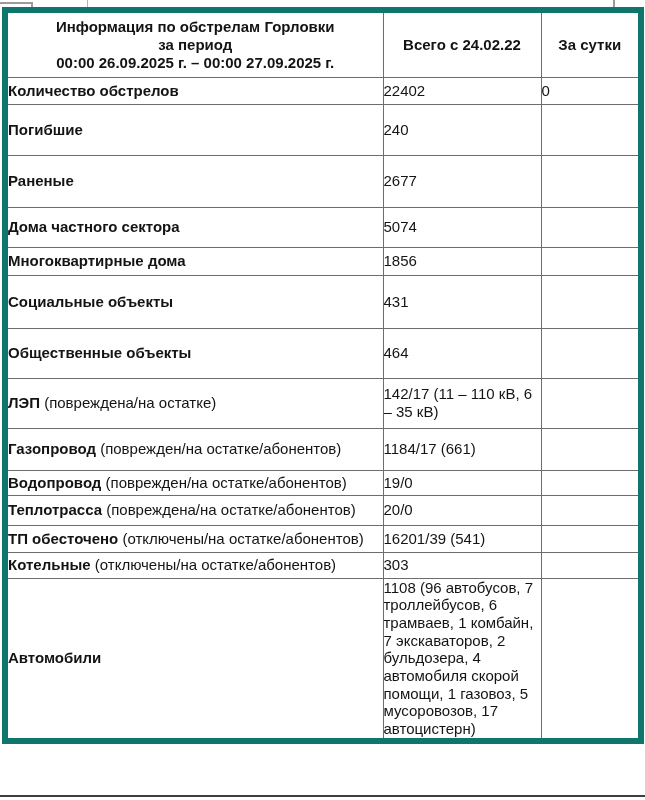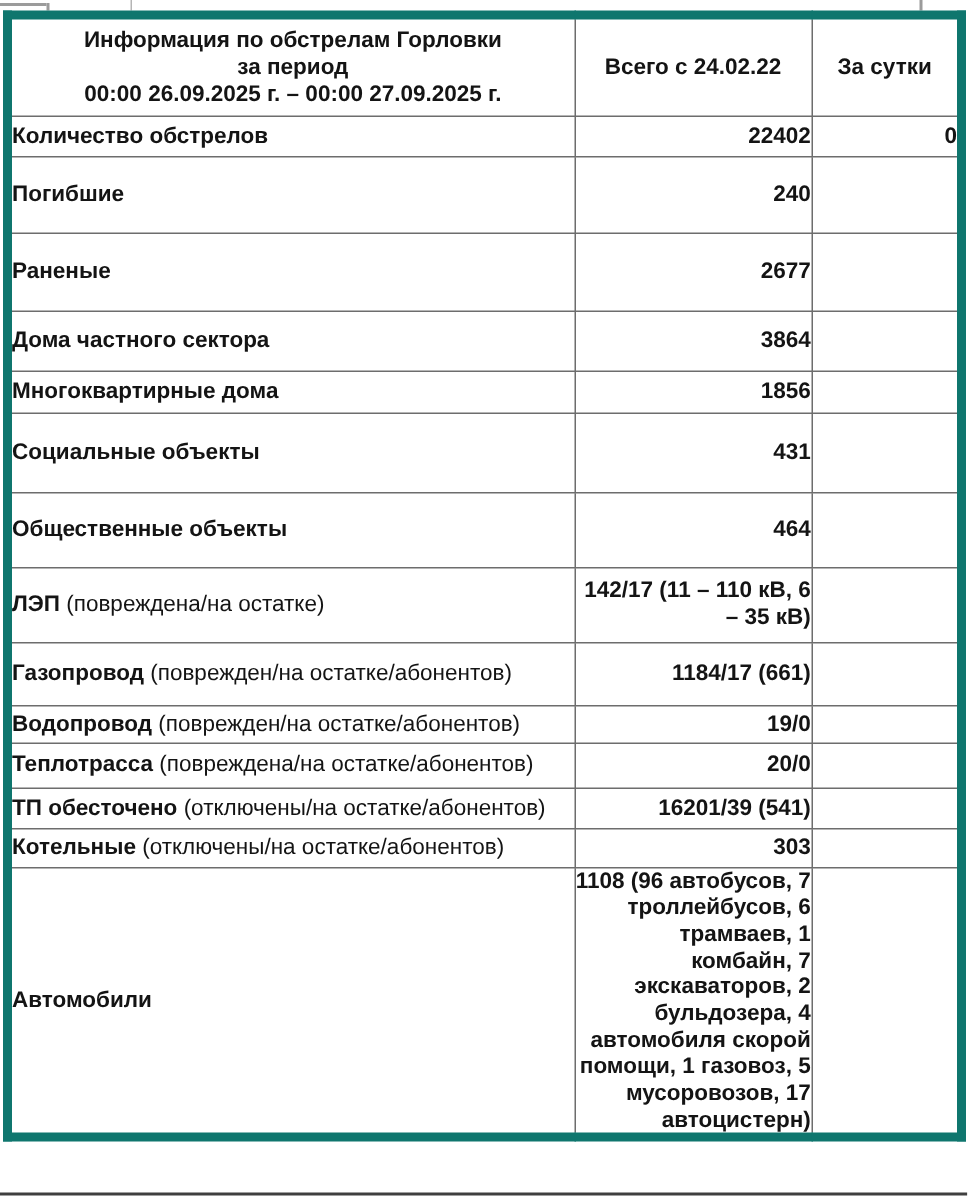--- a/index.html
+++ b/index.html
@@ -43,22 +43,22 @@
     line-height:1.3;
   }
   td.label{
     text-align:left;
     padding:2px 6px 2px 9px;
     font-weight:bold;
     white-space:nowrap;
   }
   td.label .note{font-weight:normal;}
   td.val{
-    text-align:right;
-    font-weight:bold;
+    text-align:left;
+    font-weight:normal;
     padding:2px 12px;
   }
   
   #report thead tr{height:67px;}
   #report tbody tr:nth-child(1){height:27px;}
   #report tbody tr:nth-child(2){height:51px;}
   #report tbody tr:nth-child(3){height:52px;padding-left:48px;}
   #report tbody tr:nth-child(4){height:40px;}
   #report tbody tr:nth-child(5){height:28px;}
   #report tbody tr:nth-child(6){height:53px;}
@@ -115,21 +115,21 @@
         <td class="val">240</td>
         <td class="val"></td>
       </tr>
       <tr>
         <td class="label"><span>Раненые</span><span class="note"></span></td>
         <td class="val">2677</td>
         <td class="val"></td>
       </tr>
       <tr>
         <td class="label"><span>Дома частного сектора</span><span class="note"></span></td>
-        <td class="val">3864</td>
+        <td class="val">5074</td>
         <td class="val"></td>
       </tr>
       <tr>
         <td class="label"><span>Многоквартирные дома</span><span class="note"></span></td>
         <td class="val">1856</td>
         <td class="val"></td>
       </tr>
       <tr>
         <td class="label"><span>Социальные объекты</span><span class="note"></span></td>
         <td class="val">431</td>

